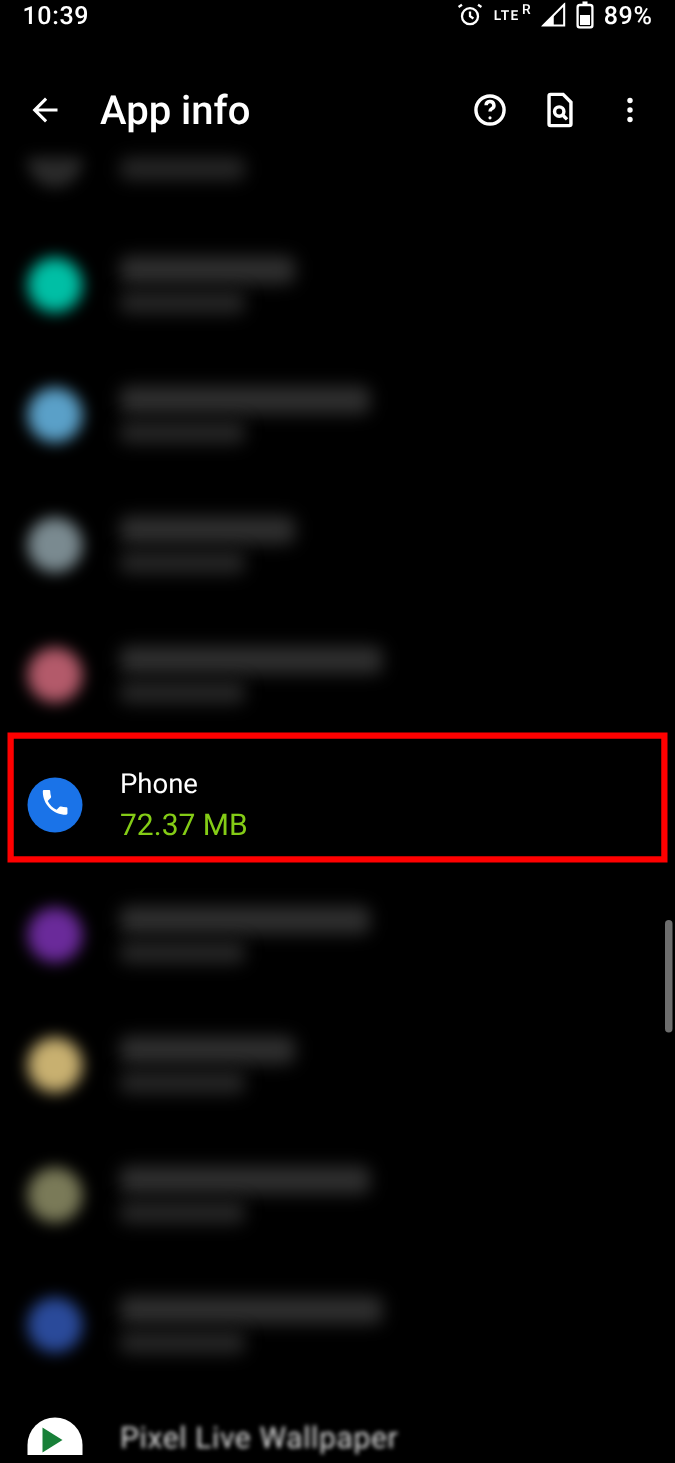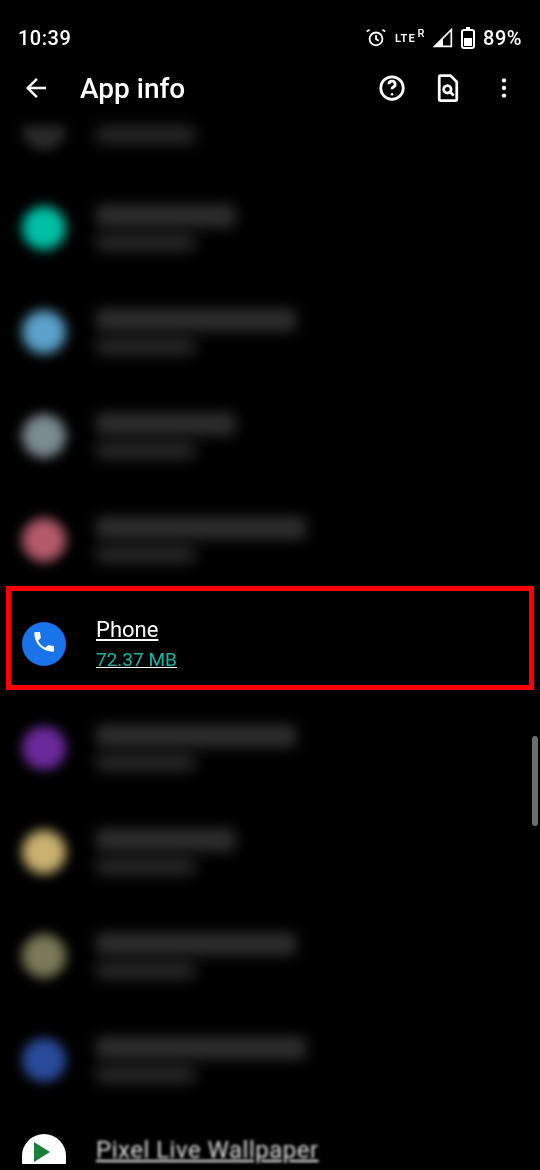--- a/index.html
+++ b/index.html
@@ -1,44 +1,44 @@
 <!DOCTYPE html>
 <html><head>
   <meta charset="utf-8">
   <style>
     * { margin:0; padding:0; box-sizing:border-box; -webkit-font-smoothing:antialiased; }
     html, body { width:540px; height:1170px; background:#000; color:#fff;
       font-family:Roboto,"Helvetica Neue",Arial,sans-serif; overflow:hidden; position:relative; }
 
     
-    .status-bar { height:50px; display:flex; align-items:flex-end; justify-content:space-between;
+    .status-bar { height:50px; display:flex; align-items:flex-start; justify-content:space-between;
       padding:0 18px; font-size:20px; font-weight:500; letter-spacing:.5px; }
     .status-right { display:flex; align-items:center; gap:8px; }
     .status-right svg { display:block; }
 
     
     .app-bar { height:76px; display:flex; align-items:center; padding:0 12px; gap:8px; }
-    .app-bar .title { font-size:28px; font-weight:500; margin-left:12px; flex:1; }
+    .app-bar .title { font-size:32px; font-weight:500; margin-left:12px; flex:1; }
     .icon-btn { width:48px; height:48px; display:flex; align-items:center; justify-content:center;
       border-radius:24px; background:transparent; border:none; cursor:pointer; }
     .icon-btn svg { display:block; }
 
     
-    .list { position:relative;text-decoration:underline; }
+    .list { position:relative; }
     .row { display:flex; align-items:center; height:104px; padding:0 22px; }
     .row.first-partial { height:50px; padding-top:0; padding-bottom:12px; align-items:flex-start; }
     .row.last-partial  { height:52px; align-items:flex-end; padding-bottom:0; }
     .app-icon { width:44px; height:44px; border-radius:22px; flex:0 0 44px; }
     .row.first-partial .app-icon { height:24px; border-radius:0 0 22px 22px; }
     .row.last-partial  .app-icon { height:30px; border-radius:22px 22px 0 0; background:#fff; position:relative; overflow:hidden; }
     .play-tri { position:absolute; left:12px; top:8px; width:0; height:0;
       border-left:16px solid #188038; border-top:10px solid transparent; border-bottom:10px solid transparent; }
     .text-col { margin-left:30px; display:flex; flex-direction:column; gap:6px; }
     .app-name { font-size:22px; font-weight:400; color:#fff; }
-    .app-sub  { font-size:19px; color:#14b8a6; }
+    .app-sub  { font-size:24px; color:#84cc16; }
 
     
     .blur .app-icon  { filter:blur(6px); }
     .blur .ph-line-1 { width:140px; height:22px; border-radius:6px; background:#2f2f2f; filter:blur(7px); }
     .blur .ph-line-2 { width:100px; height:18px; border-radius:6px; background:#262626; filter:blur(7px); }
     .blur.w-wide  .ph-line-1 { width:200px; }
     .blur.w-wider .ph-line-1 { width:210px; }
 
     
     .highlight-frame { position:absolute; left:6px; right:6px; border:5px solid #ff0000;

